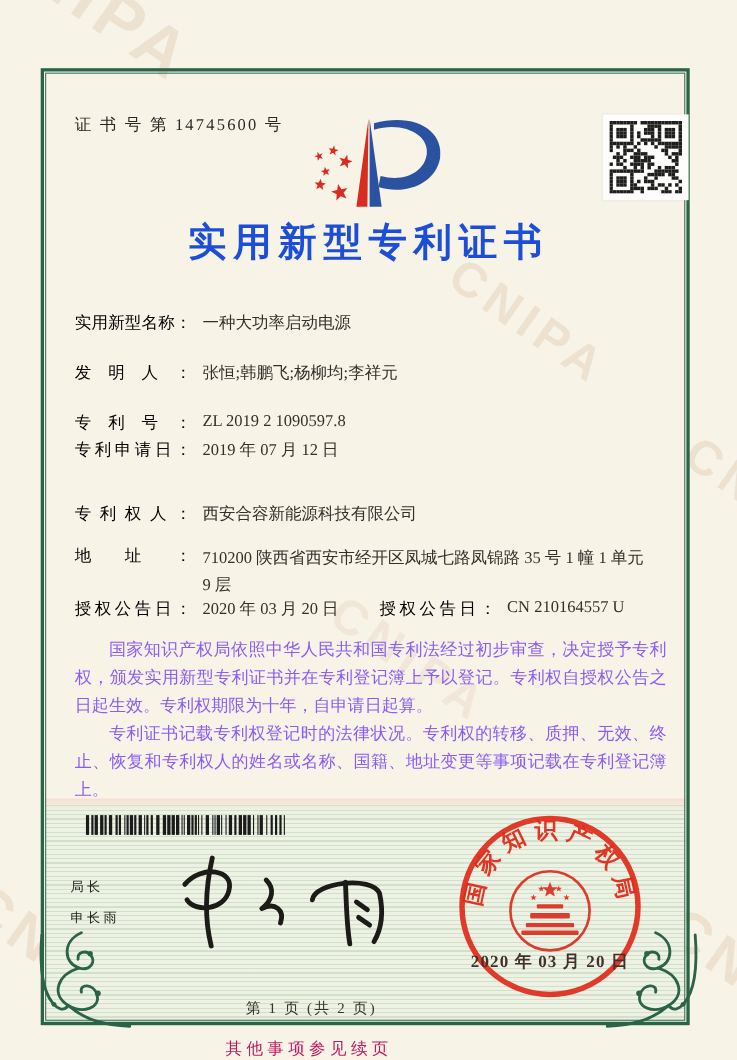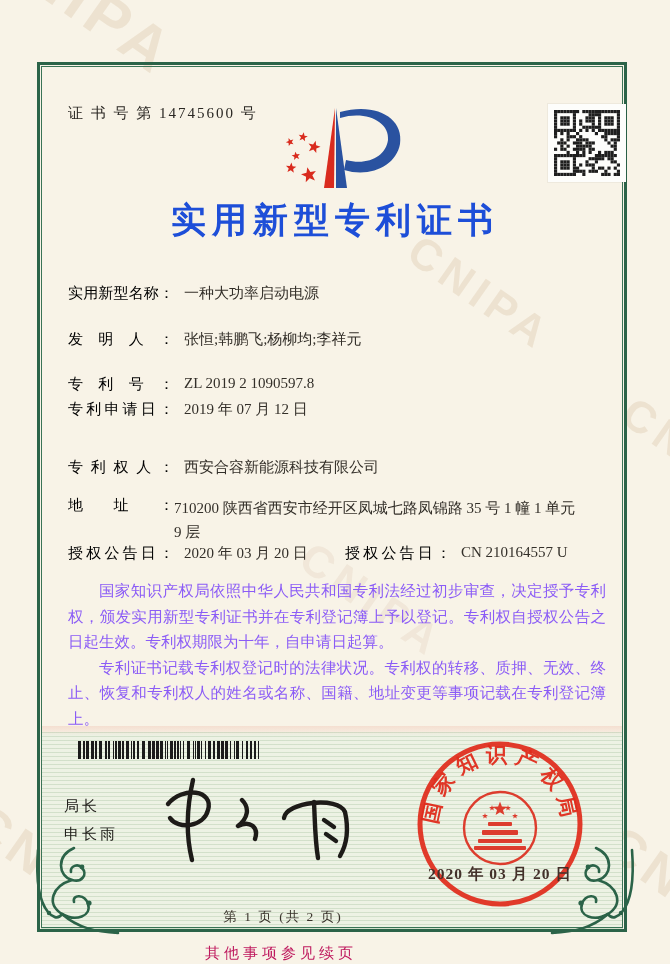--- a/index.html
+++ b/index.html
@@ -44,36 +44,36 @@
   .qr{position:absolute;left:548px;top:104px;width:78px;height:78px;background:#fdfdfb;z-index:2;
       display:flex;align-items:center;justify-content:center;box-shadow:0 0 0 1px rgba(0,0,0,0.04);}
   .title{
     position:absolute;left:0;top:197px;width:670px;z-index:2;
     text-align:center;font-size:35px;font-weight:bold;letter-spacing:6px;color:#1d4ed8;
   }
   
   .field-row{position:absolute;left:68px;z-index:2;font-size:15px;color:#332f29;}
   .lab{display:inline-block;width:106px;text-align:justify;text-align-last:justify;vertical-align:top;color:#000000;}
   .val{margin-left:10px;}
-  .val-block{display:inline-block;width:412px;vertical-align:top;line-height:24px;word-break:break-all;}
+  .val-block{display:inline-block;width:412px;vertical-align:top;line-height:24px;word-break:break-all;margin-left:10px;}
   .r1{top:284px;} .r2{top:330px;} .r3{top:375px;} .r4{top:400px;}
   .r5{top:458px;} .r6{top:496px;} .r7{top:544px;}
   .pair-right{position:absolute;left:277px;top:0;white-space:nowrap;}
   
   .body-text{
     position:absolute;left:68px;top:578px;width:538px;z-index:2;
     font-size:15.5px;line-height:25.5px;text-align:justify;color:#8b5cf6;
   }
   .body-text p{margin:0;text-indent:2em;}
   
   .barcode{position:absolute;left:78px;top:741px;z-index:2;}
   .sig-block{
     position:absolute;left:64px;top:792px;z-index:2;
     font-family:"Liberation Sans","DejaVu Sans",sans-serif;
-    font-size:15px;letter-spacing:3px;line-height:28px;color:#22201c;font-weight:500;
+    font-size:12px;letter-spacing:3px;line-height:28px;color:#22201c;font-weight:500;
   }
   .signature{position:absolute;left:138px;top:772px;z-index:3;}
   .seal{position:absolute;left:414px;top:738px;z-index:3;}
   .page-footer{position:absolute;left:0;top:908px;width:566px;text-align:center;z-index:2;
     font-size:13.5px;letter-spacing:2px;color:#39332b;}
   .continuation{position:absolute;left:0;top:944px;width:562px;text-align:center;z-index:2;
     font-size:15px;letter-spacing:4px;color:#be185d;}
 </style>
 </head>
 <body>

